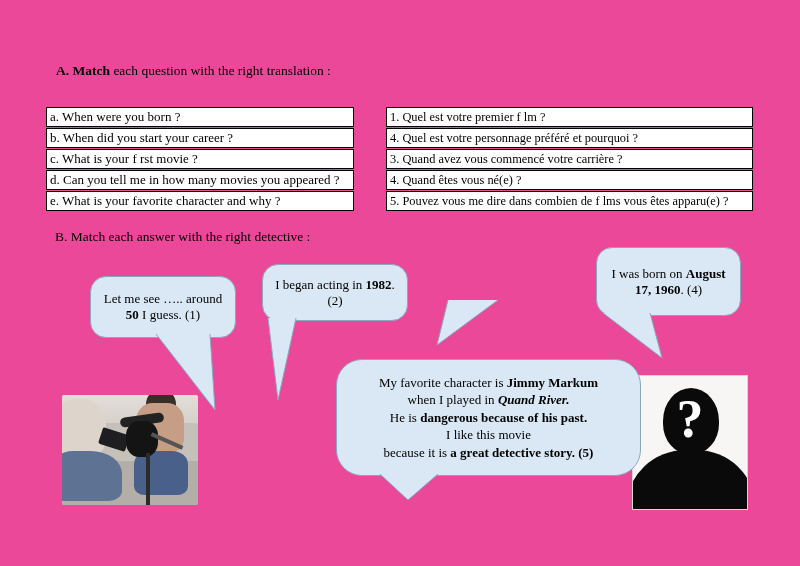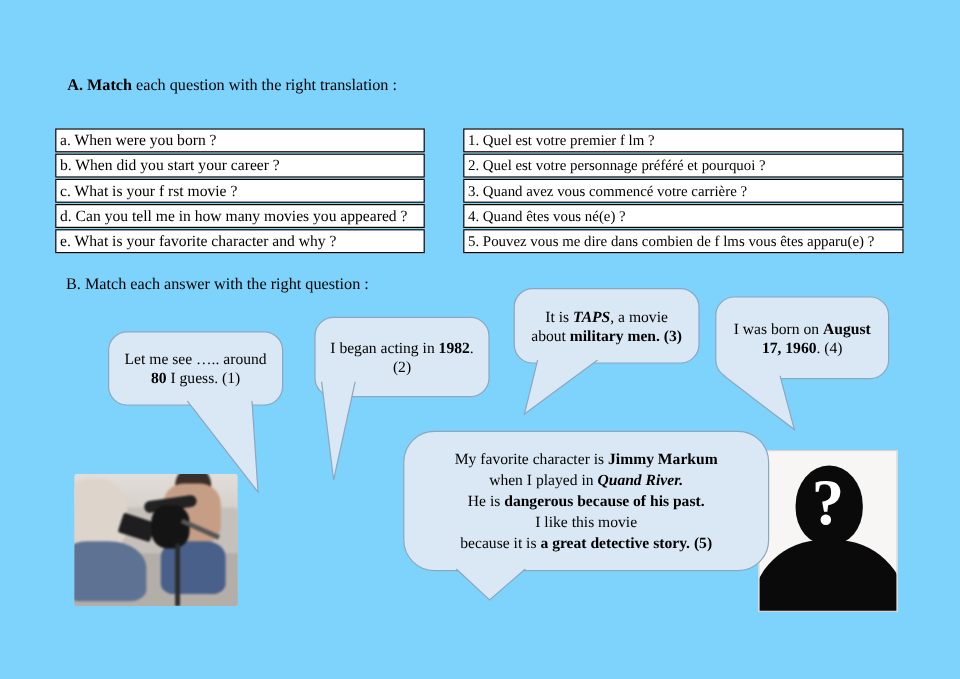--- a/index.html
+++ b/index.html
@@ -1,16 +1,16 @@
 <!DOCTYPE html>
 <html><head>
 <meta charset="utf-8">
 <style>
   html,body{margin:0;padding:0;background:#fff;}
-  #canvas{position:relative;width:800px;height:566px;background:#7dd3fc;overflow:hidden;
+  #canvas{position:relative;width:800px;height:566px;background:#ec4899;overflow:hidden;
           font-family:"Liberation Serif", "DejaVu Serif", serif;color:#000;}
 
   
   .title{position:absolute;font-size:13.5px;white-space:nowrap;}
   #title-a{left:56px;top:63px;}
   #title-b{left:55px;top:229px;}
   .b{font-weight:bold;}
   .bi{font-weight:bold;font-style:italic;}
 
   
@@ -19,21 +19,21 @@
   #tbl-translations{left:386px;top:107px;width:367px;}
   .tbl-row{border:1px solid #000;height:16px;line-height:16px;padding:1px 1px 1px 3px;
            font-size:13px;margin-bottom:1px;background:#fff;white-space:nowrap;overflow:visible;}
   #tbl-translations .tbl-row{font-size:12.4px;}
 
   
   .bubble{position:absolute;background:#d9e8f4;border:1px solid #8ba7c0;border-radius:16px;
           display:flex;flex-direction:column;justify-content:center;text-align:center;
           font-size:13px;line-height:16px;padding:4px 6px;box-sizing:border-box;z-index:2;}
   #bubble-1{left:90px;top:276px;width:146px;height:62px;}
-  #bubble-2{left:262px;top:264px;width:146px;height:67px;}
+  #bubble-2{left:262px;top:264px;width:146px;height:57px;}
   #bubble-3{left:428px;top:240px;width:155px;height:63px;}
   #bubble-4{left:596px;top:247px;width:145px;height:69px;}
   #bubble-5{left:336px;top:359px;width:305px;height:117px;border-radius:26px;line-height:17.5px;}
   .tail{position:absolute;z-index:3;}
 
   
   #interview-photo{position:absolute;left:62px;top:395px;width:136px;height:110px;overflow:hidden;
                    background:linear-gradient(180deg,#e3ded9 0%,#cfc9c4 40%,#b9b3ae 100%);border-radius:2px;}
   #interview-photo .inner{position:absolute;inset:0;filter:blur(0.7px);}
   .couch-back{position:absolute;left:-6px;top:28px;width:150px;height:46px;background:#c6c0ba;border-radius:12px;}
@@ -69,46 +69,42 @@
   <div class="tbl" id="tbl-questions">
     <div class="tbl-row">a. When were you born ?</div>
     <div class="tbl-row">b. When did you start your career ?</div>
     <div class="tbl-row">c. What is your f rst movie ?</div>
     <div class="tbl-row">d. Can you tell me in how many movies you appeared ?</div>
     <div class="tbl-row">e. What is your favorite character and why ?</div>
   </div>
 
   <div class="tbl" id="tbl-translations">
     <div class="tbl-row">1. Quel est votre premier f lm ?</div>
-    <div class="tbl-row">2. Quel est votre personnage préféré et pourquoi ?</div>
+    <div class="tbl-row">4. Quel est votre personnage préféré et pourquoi ?</div>
     <div class="tbl-row">3. Quand avez vous commencé votre carrière ?</div>
     <div class="tbl-row">4. Quand êtes vous né(e) ?</div>
     <div class="tbl-row">5. Pouvez vous me dire dans combien de f lms vous êtes apparu(e) ?</div>
   </div>
 
-  <div class="title" id="title-b">B. Match each answer with the right question :</div>
+  <div class="title" id="title-b">B. Match each answer with the right detective :</div>
 
   <div class="bubble" id="bubble-1">
-    <div><span>Let me see ….. around </span><span class="b">80</span><span> I guess. (1)</span></div>
+    <div><span>Let me see ….. around </span><span class="b">50</span><span> I guess. (1)</span></div>
   </div>
   <svg class="tail" style="left:150px;top:334px;" width="80" height="82" viewBox="0 0 80 82">
       <path d="M 6 0 L 65 76 L 60 0" fill="#d9e8f4" stroke="#8ba7c0" stroke-width="1"></path>
     </svg>
 
   <div class="bubble" id="bubble-2">
     <div><span>I began acting in </span><span class="b">1982</span><span>. (2)</span></div>
   </div>
   <svg class="tail" style="left:258px;top:318px;" width="50" height="86" viewBox="0 0 50 86">
       <path d="M 10 0 L 20 82 L 38 0" fill="#d9e8f4" stroke="#8ba7c0" stroke-width="1"></path>
     </svg>
 
-  <div class="bubble" id="bubble-3">
-    <div><span>It is </span><span class="bi">TAPS</span><span>, a movie</span></div>
-    <div><span>about </span><span class="b">military men. (3)</span></div>
-  </div>
   <svg class="tail" style="left:425px;top:300px;" width="80" height="48" viewBox="0 0 80 48">
       <path d="M 23 0 L 12 45 L 73 0" fill="#d9e8f4" stroke="#8ba7c0" stroke-width="1"></path>
     </svg>
 
   <div class="bubble" id="bubble-4">
     <div><span>I was born on </span><span class="b">August 17, 1960</span><span>. (4)</span></div>
   </div>
   <svg class="tail" style="left:595px;top:313px;" width="75" height="50" viewBox="0 0 75 50">
       <path d="M 8 0 L 67 45 L 55 0" fill="#d9e8f4" stroke="#8ba7c0" stroke-width="1"></path>
     </svg>

